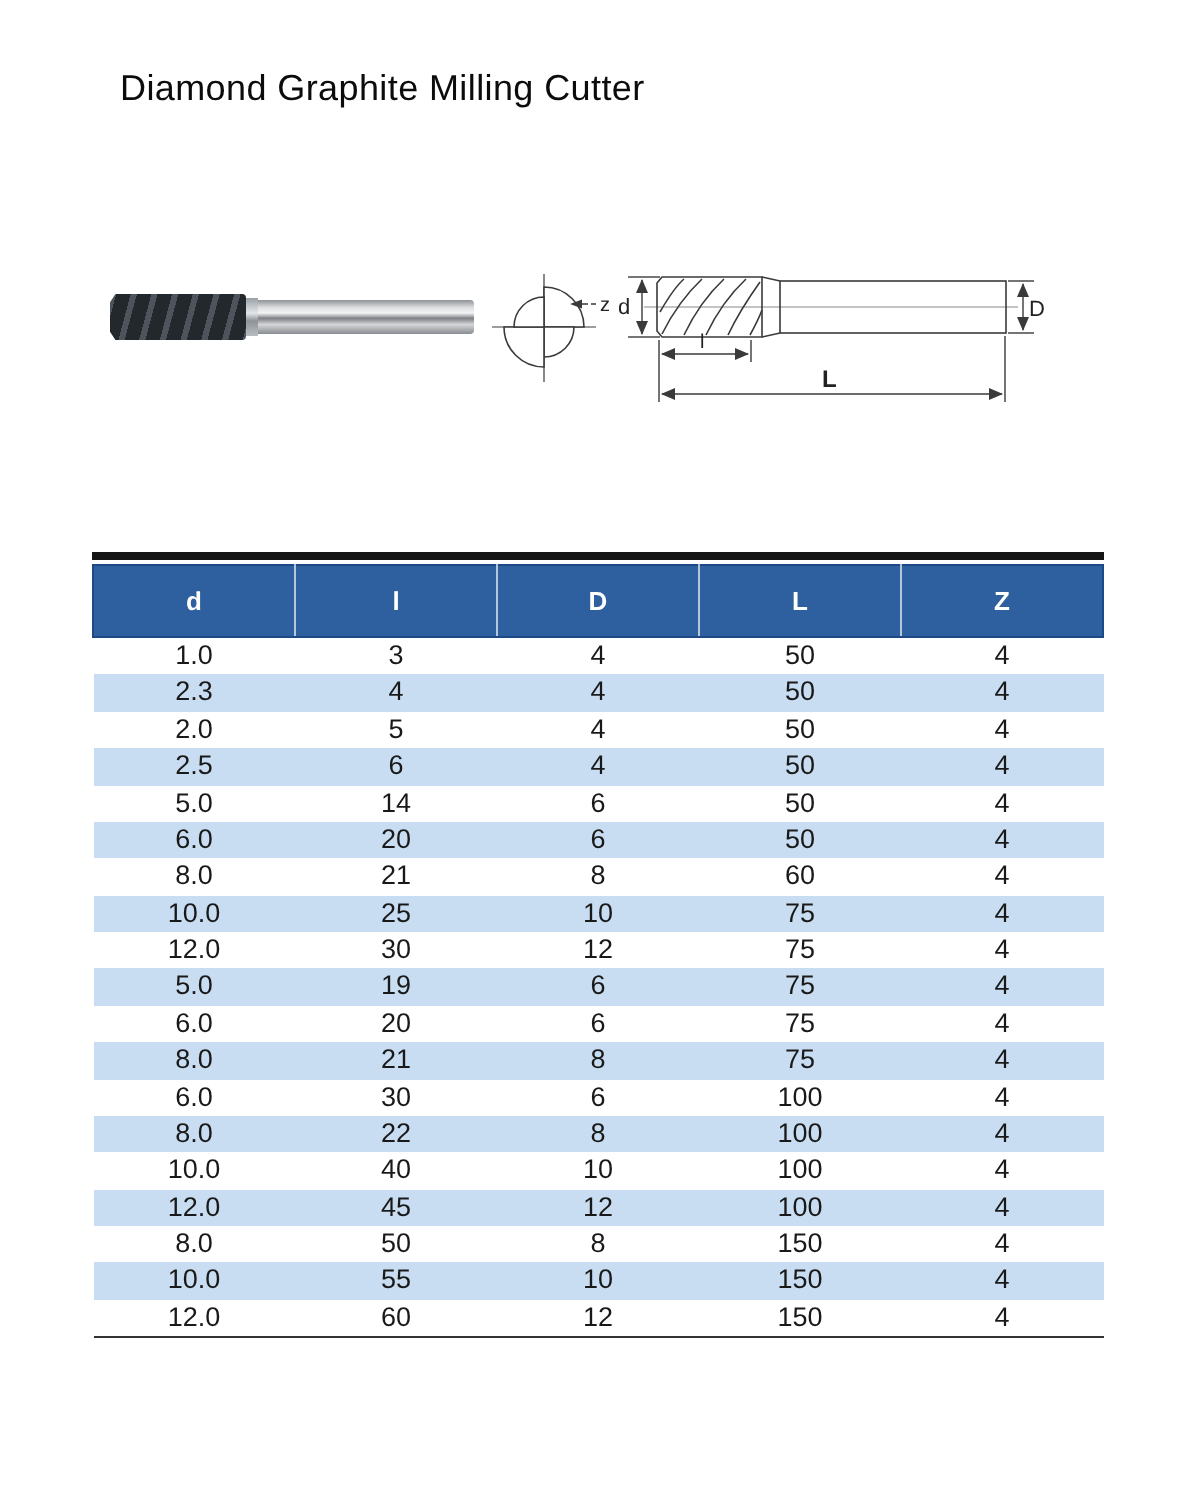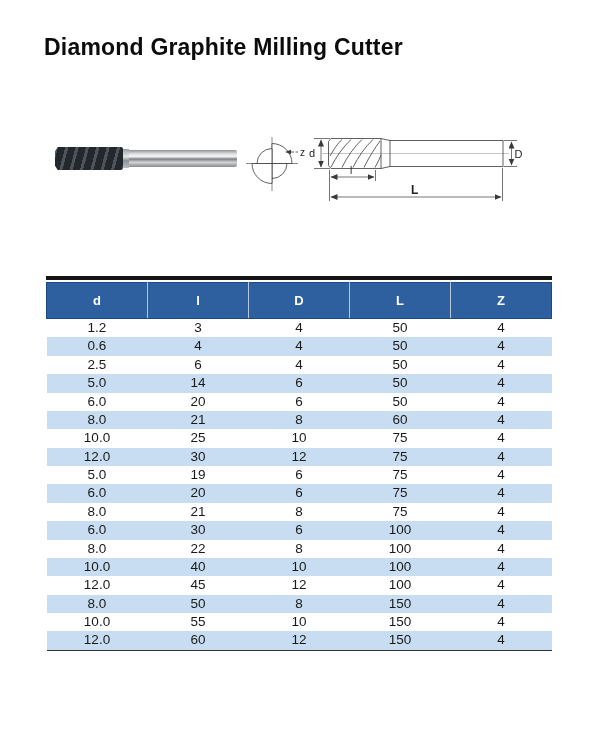--- a/index.html
+++ b/index.html
@@ -2,22 +2,22 @@
 <html><head>
 <meta charset="utf-8">
 <style>
   html,body{margin:0;padding:0;}
   body{
     width:600px;height:753px;background:#ffffff;position:relative;overflow:hidden;
     font-family:"Liberation Sans","DejaVu Sans",sans-serif;
     --header-bg:#2e5f9e; --stripe:#c8ddf1; --rule:#151515; --ink:#191919; --line:#3a3a3a;
   }
   .page-title{
-    position:absolute;left:44px;top:34px;margin:0;
-    font-size:23px;font-weight:bold;color:#0c0c0c;letter-spacing:.2px;
+    position:absolute;left:60px;top:34px;margin:0;
+    font-size:18px;font-weight:normal;color:#0c0c0c;letter-spacing:.2px;
   }
   
   .photo{position:absolute;left:55px;top:147px;width:182px;height:23px;}
   .flutes{
     position:absolute;left:0;top:0;width:68px;height:23px;
     background:repeating-linear-gradient(105deg,#4d545b 0 3px,#23282d 3px 10px);
     clip-path:polygon(0 18%,4% 0,100% 0,100% 100%,4% 100%,0 82%);
     border-radius:2px;
   }
   .neck{
@@ -139,29 +139,36 @@
       <tr>
         <th>d</th>
         <th>l</th>
         <th>D</th>
         <th>L</th>
         <th>Z</th>
       </tr>
     </thead>
     <tbody>
         <tr>
-          <td>1.2</td>
+          <td>1.0</td>
           <td>3</td>
           <td>4</td>
           <td>50</td>
           <td>4</td>
         </tr>
         <tr>
-          <td>0.6</td>
-          <td>4</td>
+          <td>2.3</td>
+          <td>4</td>
+          <td>4</td>
+          <td>50</td>
+          <td>4</td>
+        </tr>
+        <tr>
+          <td>2.0</td>
+          <td>5</td>
           <td>4</td>
           <td>50</td>
           <td>4</td>
         </tr>
         <tr>
           <td>2.5</td>
           <td>6</td>
           <td>4</td>
           <td>50</td>
           <td>4</td>

